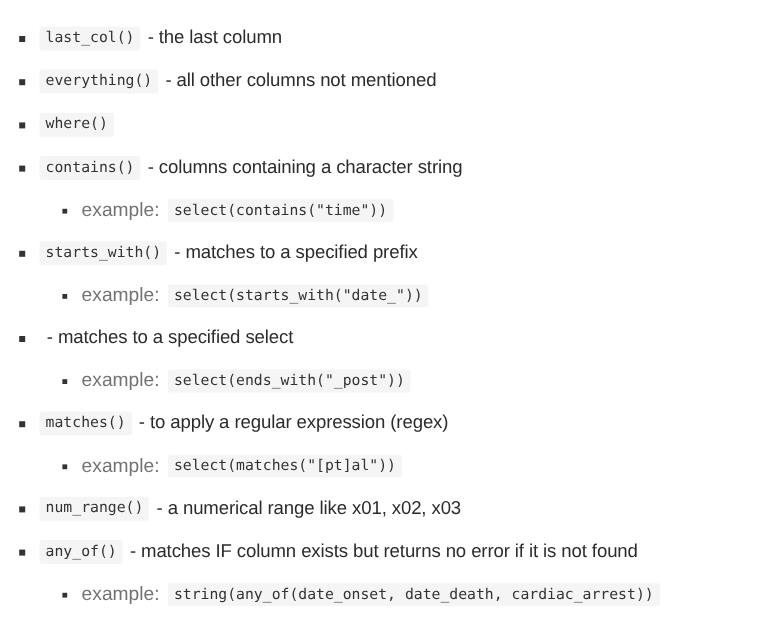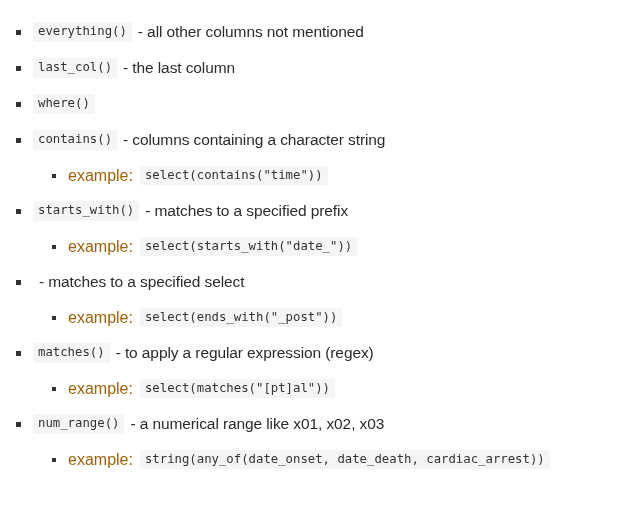--- a/index.html
+++ b/index.html
@@ -73,39 +73,39 @@
   }
   .desc {
     margin-left: 6px;
     font-size: 15.5px;
     color: #2b2b2b;
     white-space: pre;
     letter-spacing: -0.1px;
   }
   .ex-label {
     font-size: 16px;
-    color: #a16207;
+    color: #737373;
     margin-right: 7px;
     white-space: pre;
   }
 </style>
 </head>
 <body>
 
 <div class="page">
   <ul class="lvl1" id="list-root">
       <li class="item lvl1-item">
         <span class="bullet bullet-lvl1"></span>
-        <code class="code">everything()</code>
-        <span class="desc">- all other columns not mentioned</span>
+        <code class="code">last_col()</code>
+        <span class="desc">- the last column</span>
       </li>
       <li class="item lvl1-item">
         <span class="bullet bullet-lvl1"></span>
-        <code class="code">last_col()</code>
-        <span class="desc">- the last column</span>
+        <code class="code">everything()</code>
+        <span class="desc">- all other columns not mentioned</span>
       </li>
       <li class="item lvl1-item">
         <span class="bullet bullet-lvl1"></span>
         <code class="code">where()</code>
       </li>
       <li class="item lvl1-item">
         <span class="bullet bullet-lvl1"></span>
         <code class="code">contains()</code>
         <span class="desc">- columns containing a character string</span>
       </li>
@@ -141,19 +141,24 @@
       <li class="item lvl2-item">
         <span class="bullet bullet-lvl2"></span>
         <span class="ex-label">example:</span>
         <code class="code">select(matches("[pt]al"))</code>
       </li>
       <li class="item lvl1-item">
         <span class="bullet bullet-lvl1"></span>
         <code class="code">num_range()</code>
         <span class="desc">- a numerical range like x01, x02, x03</span>
       </li>
+      <li class="item lvl1-item">
+        <span class="bullet bullet-lvl1"></span>
+        <code class="code">any_of()</code>
+        <span class="desc">- matches IF column exists but returns no error if it is not found</span>
+      </li>
       <li class="item lvl2-item">
         <span class="bullet bullet-lvl2"></span>
         <span class="ex-label">example:</span>
         <code class="code">string(any_of(date_onset, date_death, cardiac_arrest))</code>
       </li>
     </ul>
 </div>
 
 </body></html>

